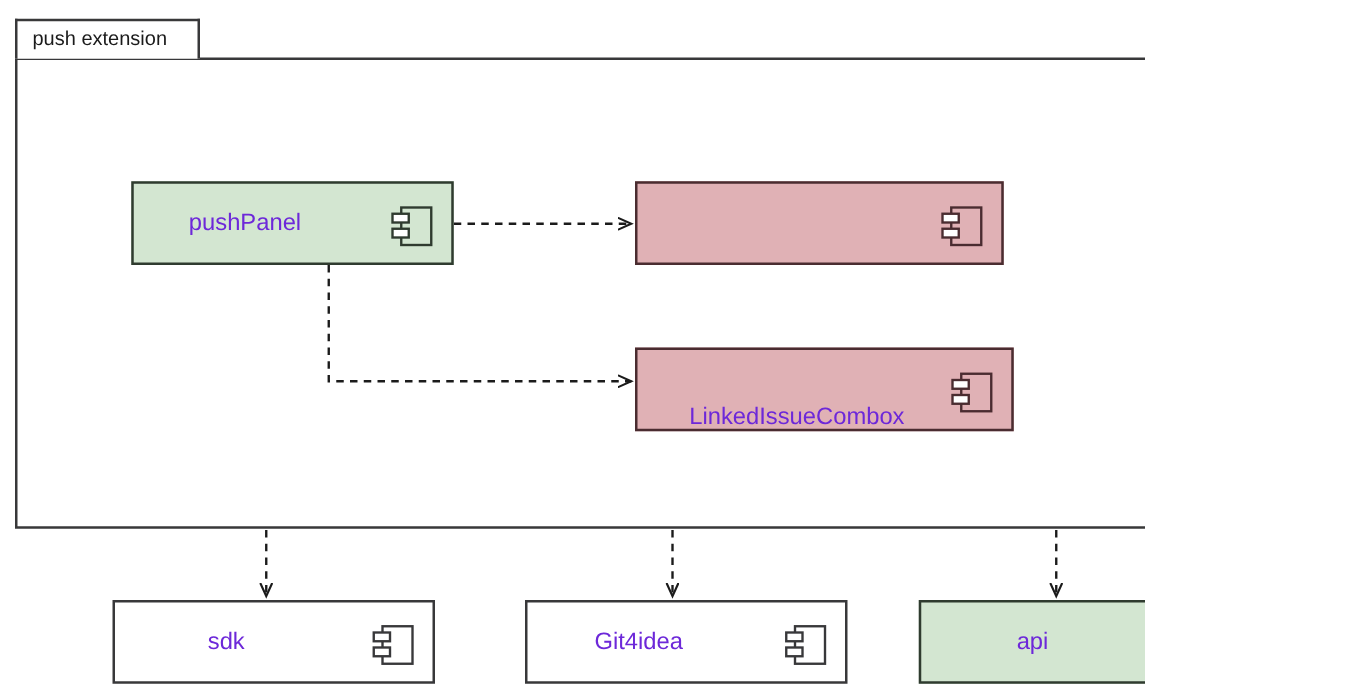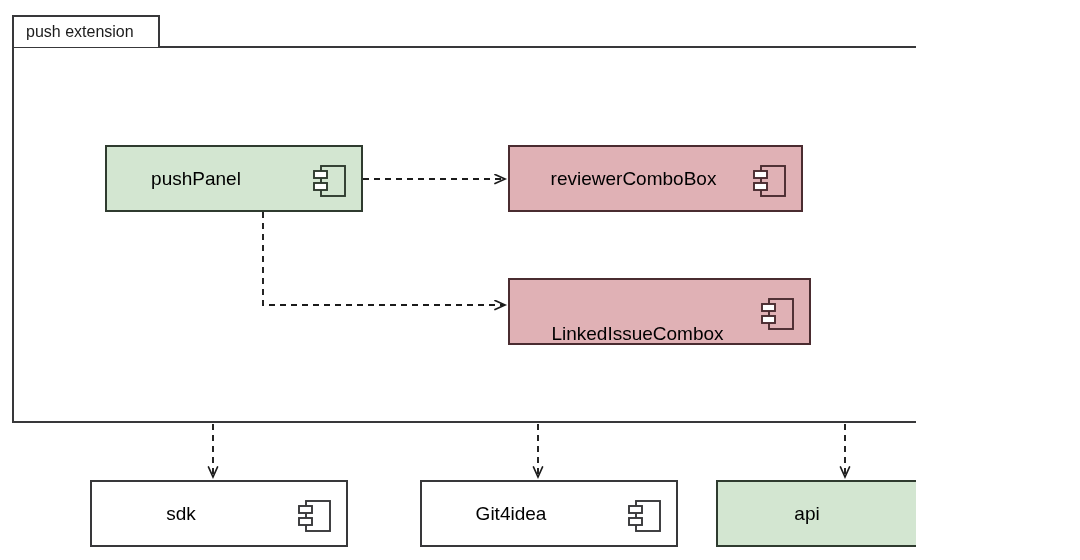--- a/index.html
+++ b/index.html
@@ -55,21 +55,21 @@
     background: #e0b1b5;
     border-color: #4a2c30;
   }
   .component.fill-white {
     background: #ffffff;
     border-color: #38383a;
     margin-left: 10px;
   }
   .component-label {
     font-size: 19px;
-    color: #000000;
+    color: #6d28d9;
     line-height: 1;
     white-space: nowrap;
     text-align: center;
   }
   .comp-icon {
     position: absolute;
     width: 34px;
     height: 40px;
   }
   .comp-icon svg {
@@ -121,21 +121,20 @@
         <span class="component-label" style="transform: translateX(-38px);">pushPanel</span>
         <span class="comp-icon" style="right: 14px; top: 14px; color: rgb(47, 59, 47);">
           <svg viewBox="0 0 34 40">
             <rect x="8" y="5" width="24" height="30" fill="none" stroke="currentColor" stroke-width="1.9"></rect>
             <rect x="1" y="10" width="13" height="7" fill="#ffffff" stroke="currentColor" stroke-width="1.9"></rect>
             <rect x="1" y="22" width="13" height="7" fill="#ffffff" stroke="currentColor" stroke-width="1.9"></rect>
           </svg>
         </span>
       </div>
       <div class="component fill-red" style="left: 508px; top: 145px; width: 295px; height: 67px;">
-        <span class="component-label" style="transform: translateX(-22px);">reviewerComboBox</span>
         <span class="comp-icon" style="right: 14px; top: 14px; color: rgb(74, 44, 48);">
           <svg viewBox="0 0 34 40">
             <rect x="8" y="5" width="24" height="30" fill="none" stroke="currentColor" stroke-width="1.9"></rect>
             <rect x="1" y="10" width="13" height="7" fill="#ffffff" stroke="currentColor" stroke-width="1.9"></rect>
             <rect x="1" y="22" width="13" height="7" fill="#ffffff" stroke="currentColor" stroke-width="1.9"></rect>
           </svg>
         </span>
       </div>
       <div class="component fill-red" style="left: 508px; top: 278px; width: 303px; height: 67px;">
         <span class="component-label" style="transform: translateX(-22px); margin-top: 44px;">LinkedIssueCombox</span>
@@ -160,21 +159,21 @@
       <div class="component fill-white" style="left: 410px; top: 480px; width: 258px; height: 67px;">
         <span class="component-label" style="transform: translateX(-38px); text-align: right;">Git4idea</span>
         <span class="comp-icon" style="right: 14px; top: 14px; color: rgb(56, 56, 58);">
           <svg viewBox="0 0 34 40">
             <rect x="8" y="5" width="24" height="30" fill="none" stroke="currentColor" stroke-width="1.9"></rect>
             <rect x="1" y="10" width="13" height="7" fill="#ffffff" stroke="currentColor" stroke-width="1.9"></rect>
             <rect x="1" y="22" width="13" height="7" fill="#ffffff" stroke="currentColor" stroke-width="1.9"></rect>
           </svg>
         </span>
       </div>
-      <div class="component fill-green" style="left: 716px; top: 480px; width: 258px; height: 67px;">
+      <div class="component fill-green" style="left: 735px; top: 480px; width: 258px; height: 67px;">
         <span class="component-label" style="transform: translateX(-38px);">api</span>
         <span class="comp-icon" style="right: 14px; top: 14px; color: rgb(47, 59, 47);">
           <svg viewBox="0 0 34 40">
             <rect x="8" y="5" width="24" height="30" fill="none" stroke="currentColor" stroke-width="1.9"></rect>
             <rect x="1" y="10" width="13" height="7" fill="#ffffff" stroke="currentColor" stroke-width="1.9"></rect>
             <rect x="1" y="22" width="13" height="7" fill="#ffffff" stroke="currentColor" stroke-width="1.9"></rect>
           </svg>
         </span>
       </div>
     </div>

